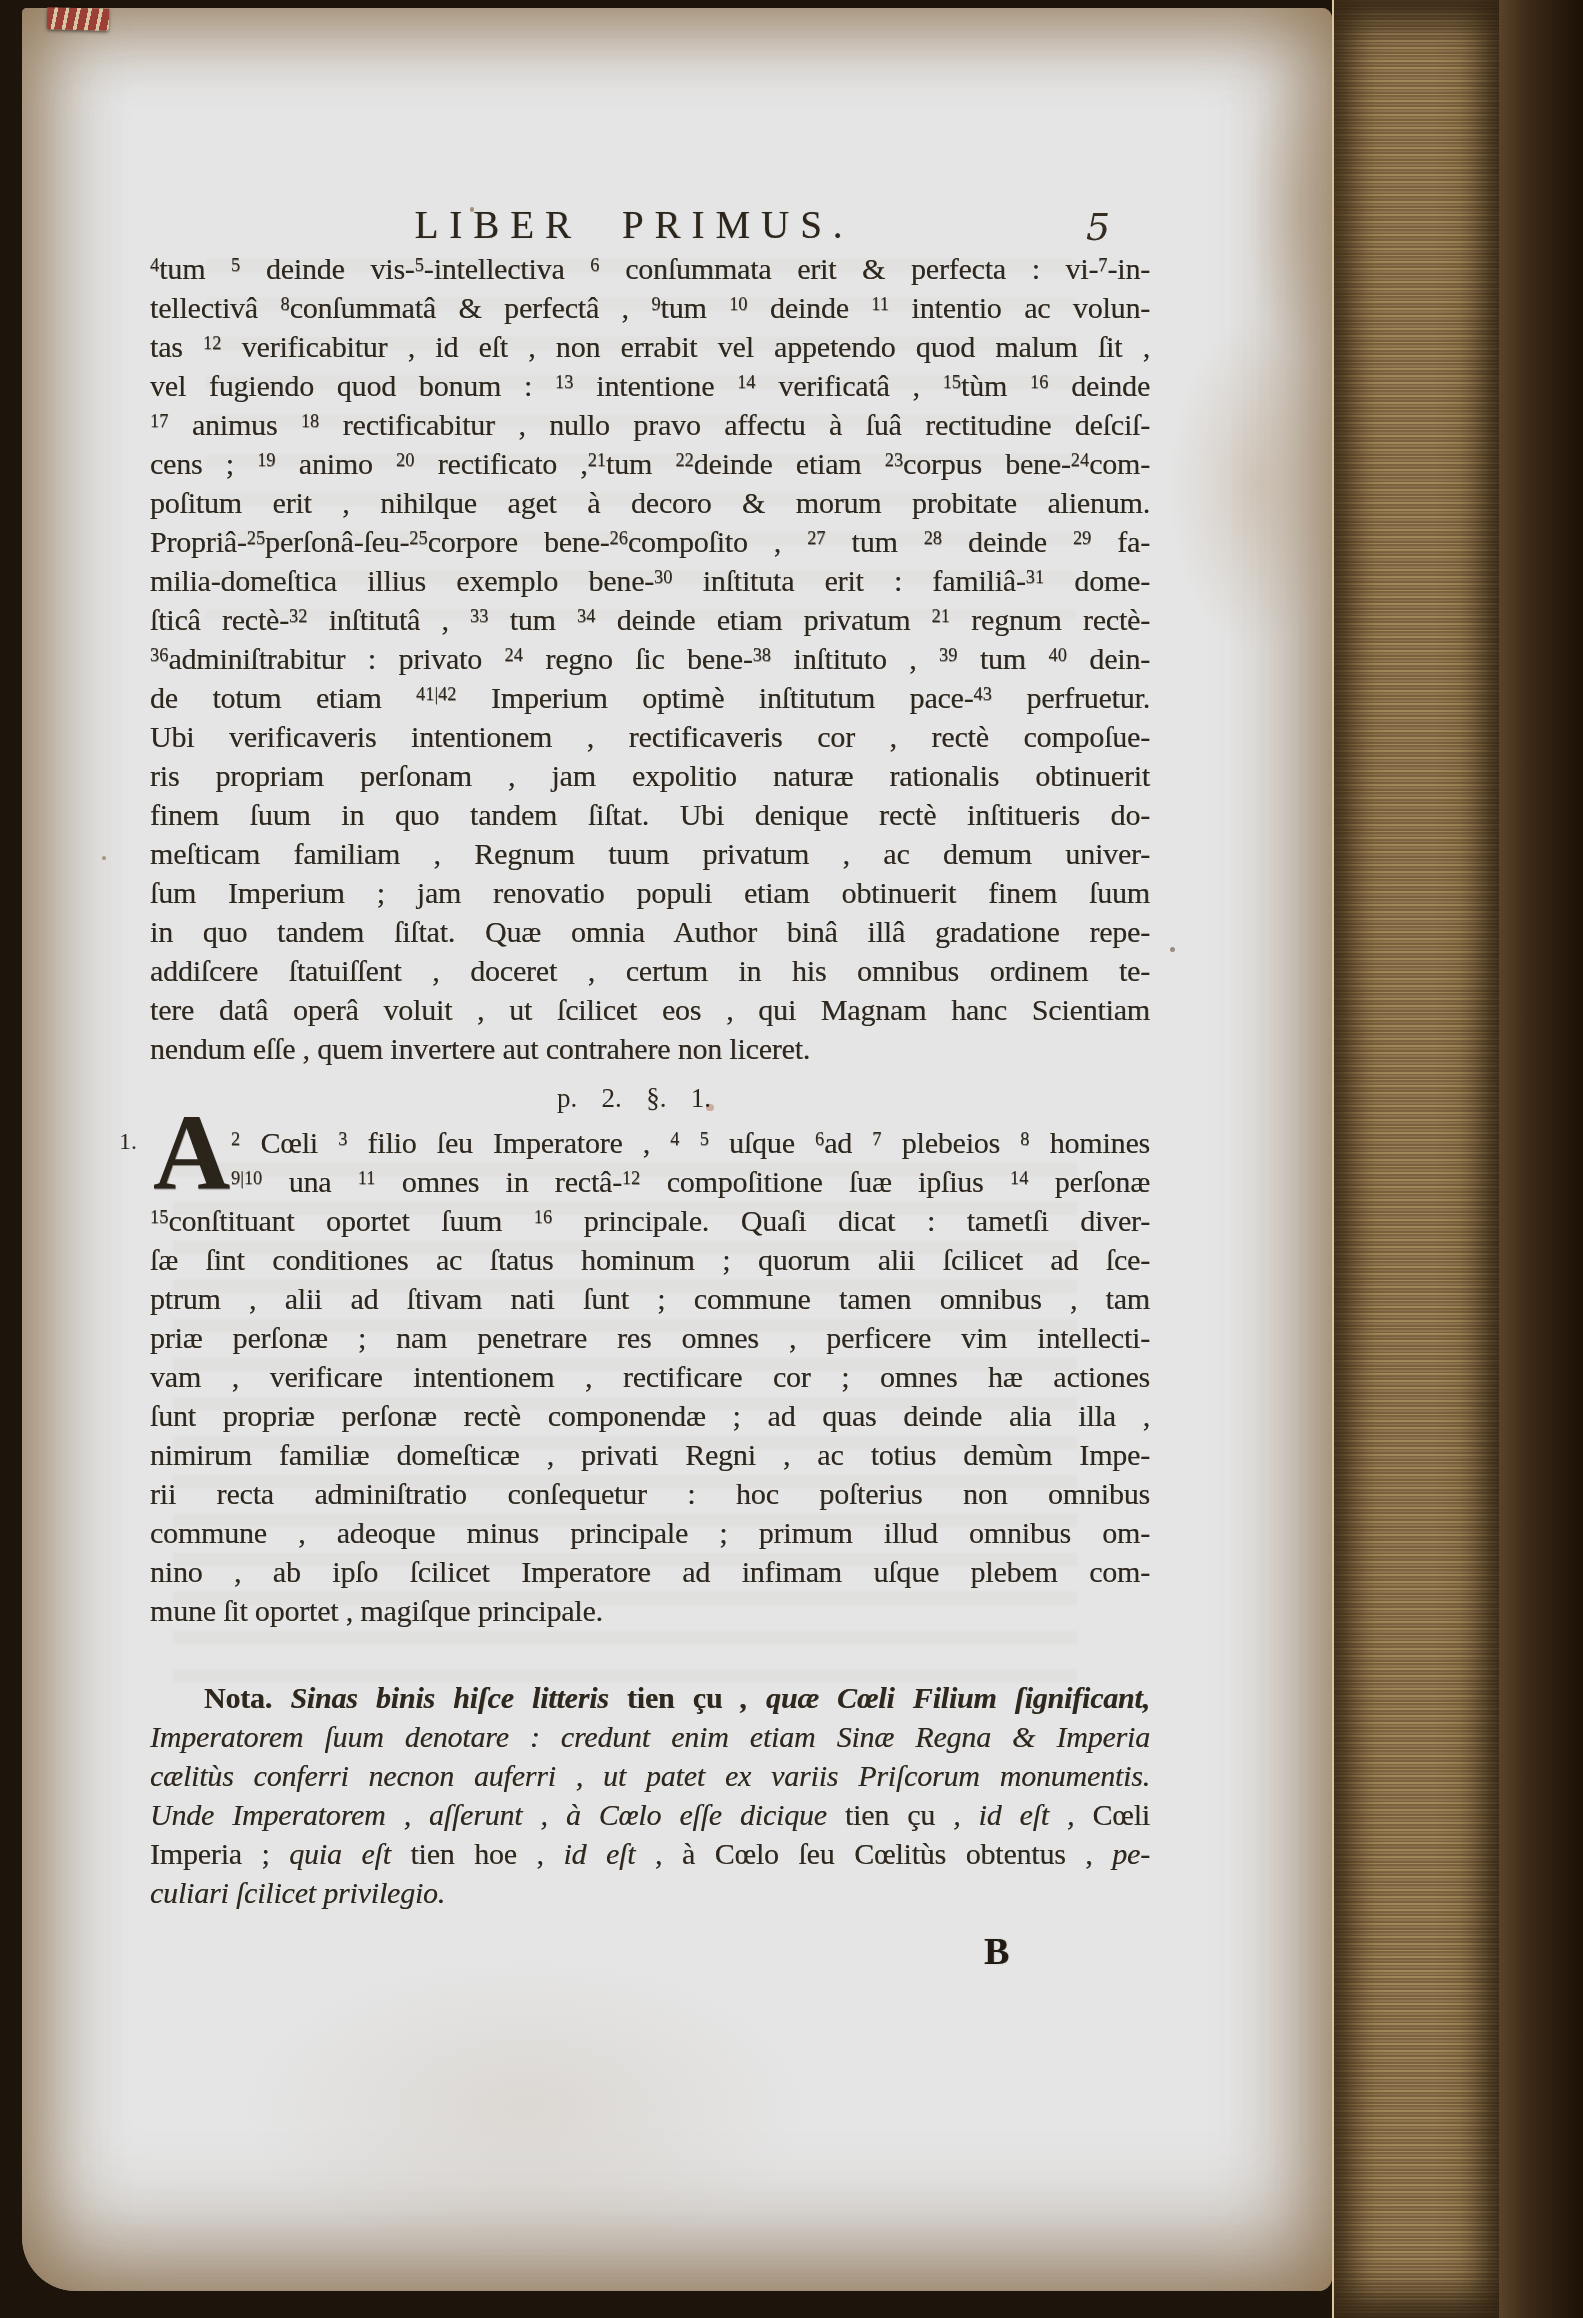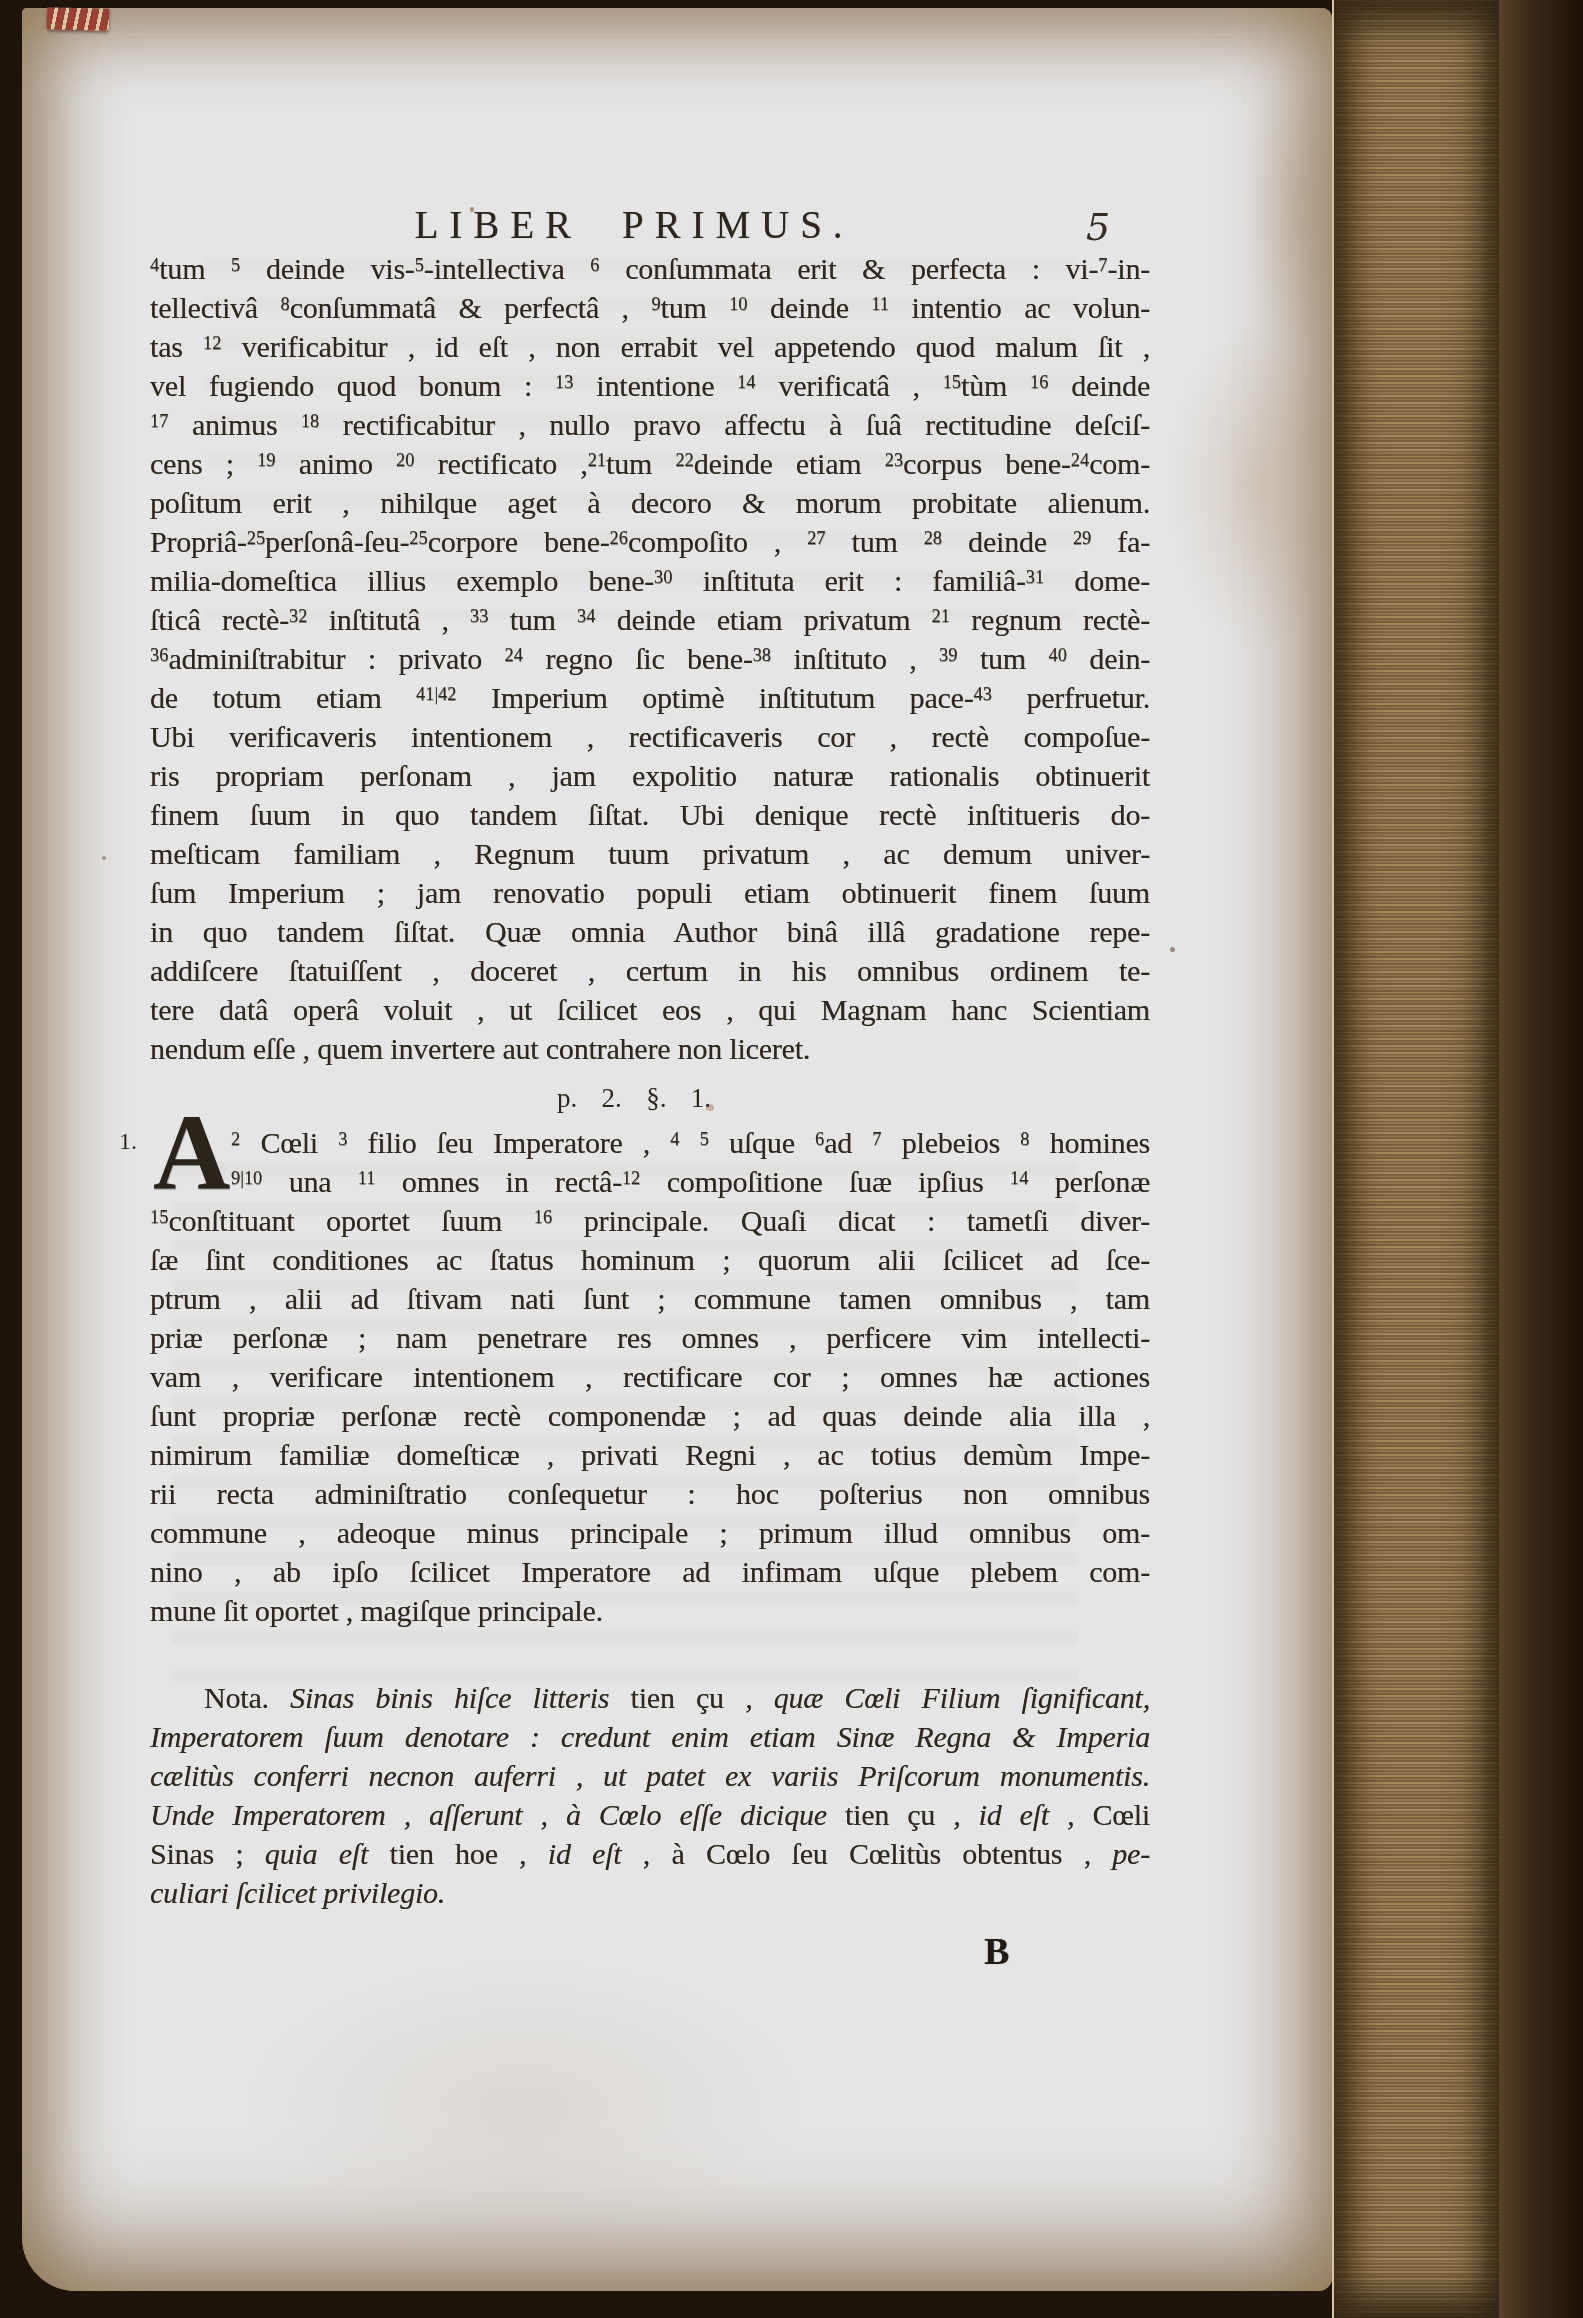--- a/index.html
+++ b/index.html
@@ -60,21 +60,21 @@
     line-height:39px;text-align:center;font-size:27px;word-spacing:.65em;color:#2e271d;}
   .margin-num{position:absolute;left:97px;top:1120px;font-size:24px;color:#2e271d;}
   .dropcap{position:absolute;left:131px;top:1103px;font-size:107px;line-height:84px;
     font-weight:bold;color:#2b241a;text-shadow:0.5px 0.5px 0.8px rgba(43,36,26,.45);}
   .para1{top:241px;}
   .para2a{top:1115px;}
   .para2a .line{padding-left:81px;}
   .para2b{top:1193px;}
   .nota{top:1670px;}
   .nota .line{font-size:30px;}
-  .nota .line:first-child{padding-left:54px;}
+  .nota .line:first-child{padding-left:54px;font-weight:bold;}
   .sig{position:absolute;left:962px;top:1921px;font-size:38px;font-weight:bold;
     color:#211b13;text-shadow:0.4px 0.4px 0.8px rgba(33,27,19,.5);}
 </style>
 </head>
 <body>
 
 <div class="scan">
 
   <div class="page-stack"></div>
   <div class="binding"></div>
@@ -143,20 +143,20 @@
         <div class="line">commune , adeoque minus principale ; primum illud omnibus om-</div>
         <div class="line">nino , ab ipſo ſcilicet Imperatore ad infimam uſque plebem com-</div>
         <div class="line">mune ſit oportet , magiſque principale.</div>
       </div>
 
     <div class="col nota" data-last-left="">
         <div class="line"><span class="ro">Nota.  </span><span class="it">Sinas binis hiſce litteris </span><span class="ro">tien çu</span><span class="it"> , quæ Cœli Filium ſignificant,</span></div>
         <div class="line"><span class="it">Imperatorem ſuum denotare : credunt enim etiam Sinæ Regna &amp; Imperia</span></div>
         <div class="line"><span class="it">cælitùs conferri necnon auferri , ut patet ex variis Priſcorum monumentis.</span></div>
         <div class="line"><span class="it">Unde Imperatorem , aſſerunt , à Cœlo eſſe dicique </span><span class="ro">tien çu</span><span class="it"> , </span><span class="it">id eſt</span><span class="it"> , </span><span class="ro">Cœli</span></div>
-        <div class="line"><span class="ro">Sinas ; </span><span class="it">quia eſt </span><span class="ro">tien hoe</span><span class="ro"> , </span><span class="it">id eſt</span><span class="ro"> , </span><span class="ro">à Cœlo ſeu Cœlitùs obtentus , </span><span class="it">pe-</span></div>
+        <div class="line"><span class="ro">Imperia ; </span><span class="it">quia eſt </span><span class="ro">tien hoe</span><span class="ro"> , </span><span class="it">id eſt</span><span class="ro"> , </span><span class="ro">à Cœlo ſeu Cœlitùs obtentus , </span><span class="it">pe-</span></div>
         <div class="line"><span class="it">culiari ſcilicet privilegio.</span></div>
       </div>
 
     <div class="sig">B</div>
   </div>
 </div>
 
 
 </body></html>

